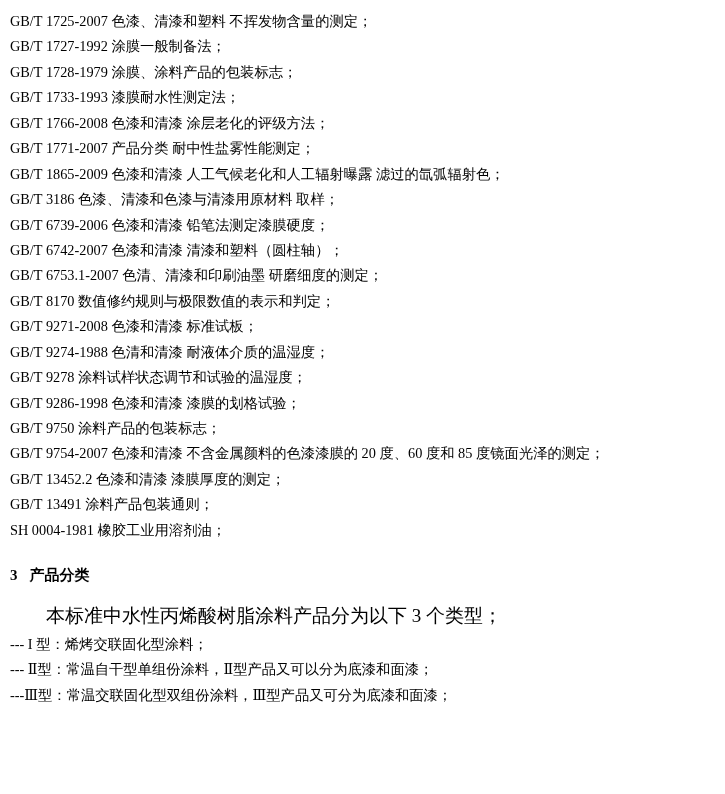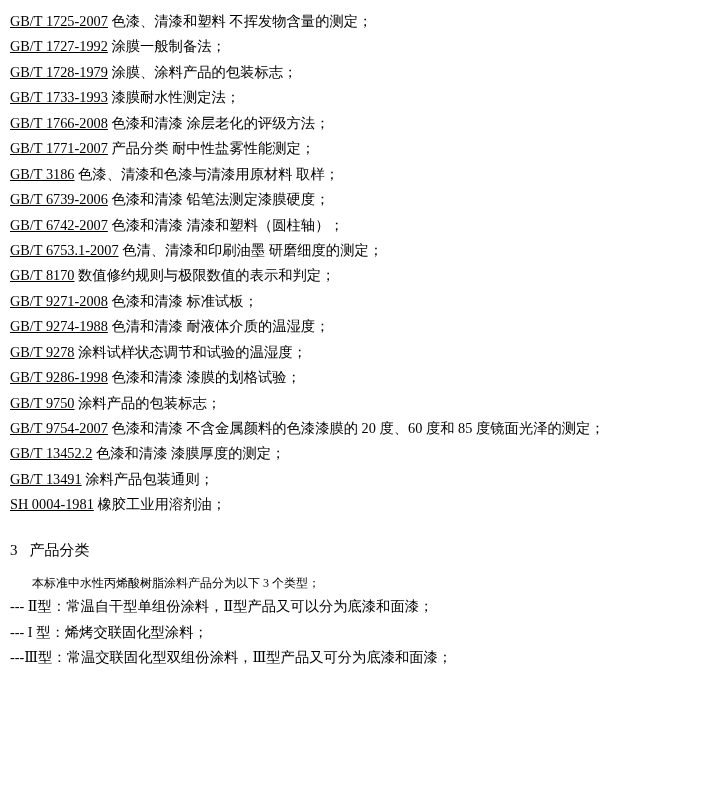--- a/index.html
+++ b/index.html
@@ -35,36 +35,35 @@
   }
   .std-line {
     margin: 0;
     padding: 0 0 0 2px;
     line-height: 1.78;
     font-size: 14.3px;
     white-space: nowrap;
   }
   .std-code {
     font-family: "Liberation Serif", "DejaVu Serif", serif;
-    text-decoration: underline;
   }
   .sec-head {
     margin: 20px 0 0 2px;
     font-size: 15px;
-    font-weight: normal;
+    font-weight: bold;
     line-height: 1.7;
   }
   .sec-head .num {
     margin-right: 12px;
   }
   .body-para {
     margin: 10px 0 0 0;
     text-indent: 2em;
     line-height: 1.75;
-    font-size: 12px;
+    font-size: 19px;
   }
   .type-line {
     margin: 0;
     padding: 0 0 0 2px;
     line-height: 1.78;
     font-size: 14.3px;
     white-space: nowrap;
   }
 </style>
 </head>
@@ -90,20 +89,24 @@
       <span class="std-code">GB/T 1733-1993</span>
       <span>漆膜耐水性测定法；</span>
     </div>
     <div class="std-line">
       <span class="std-code">GB/T 1766-2008</span>
       <span>色漆和清漆  涂层老化的评级方法；</span>
     </div>
     <div class="std-line">
       <span class="std-code">GB/T 1771-2007</span>
       <span>产品分类  耐中性盐雾性能测定；</span>
+    </div>
+    <div class="std-line">
+      <span class="std-code">GB/T 1865-2009</span>
+      <span>色漆和清漆  人工气候老化和人工辐射曝露  滤过的氙弧辐射色；</span>
     </div>
     <div class="std-line">
       <span class="std-code">GB/T 3186</span>
       <span>色漆、清漆和色漆与清漆用原材料  取样；</span>
     </div>
     <div class="std-line">
       <span class="std-code">GB/T 6739-2006</span>
       <span>色漆和清漆  铅笔法测定漆膜硬度；</span>
     </div>
     <div class="std-line">
@@ -156,18 +159,18 @@
     </div>
   </div>
 
   <div class="sec-head">
     <span class="num">3</span><span>产品分类</span>
   </div>
 
   <p class="body-para">本标准中水性丙烯酸树脂涂料产品分为以下 3 个类型；</p>
 
   <div class="type-list">
+    <div class="type-line">--- I 型：烯烤交联固化型涂料；</div>
     <div class="type-line">--- Ⅱ型：常温自干型单组份涂料，Ⅱ型产品又可以分为底漆和面漆；</div>
-    <div class="type-line">--- I 型：烯烤交联固化型涂料；</div>
     <div class="type-line">---Ⅲ型：常温交联固化型双组份涂料，Ⅲ型产品又可分为底漆和面漆；</div>
   </div>
 
 </div>
 
 </body></html>

